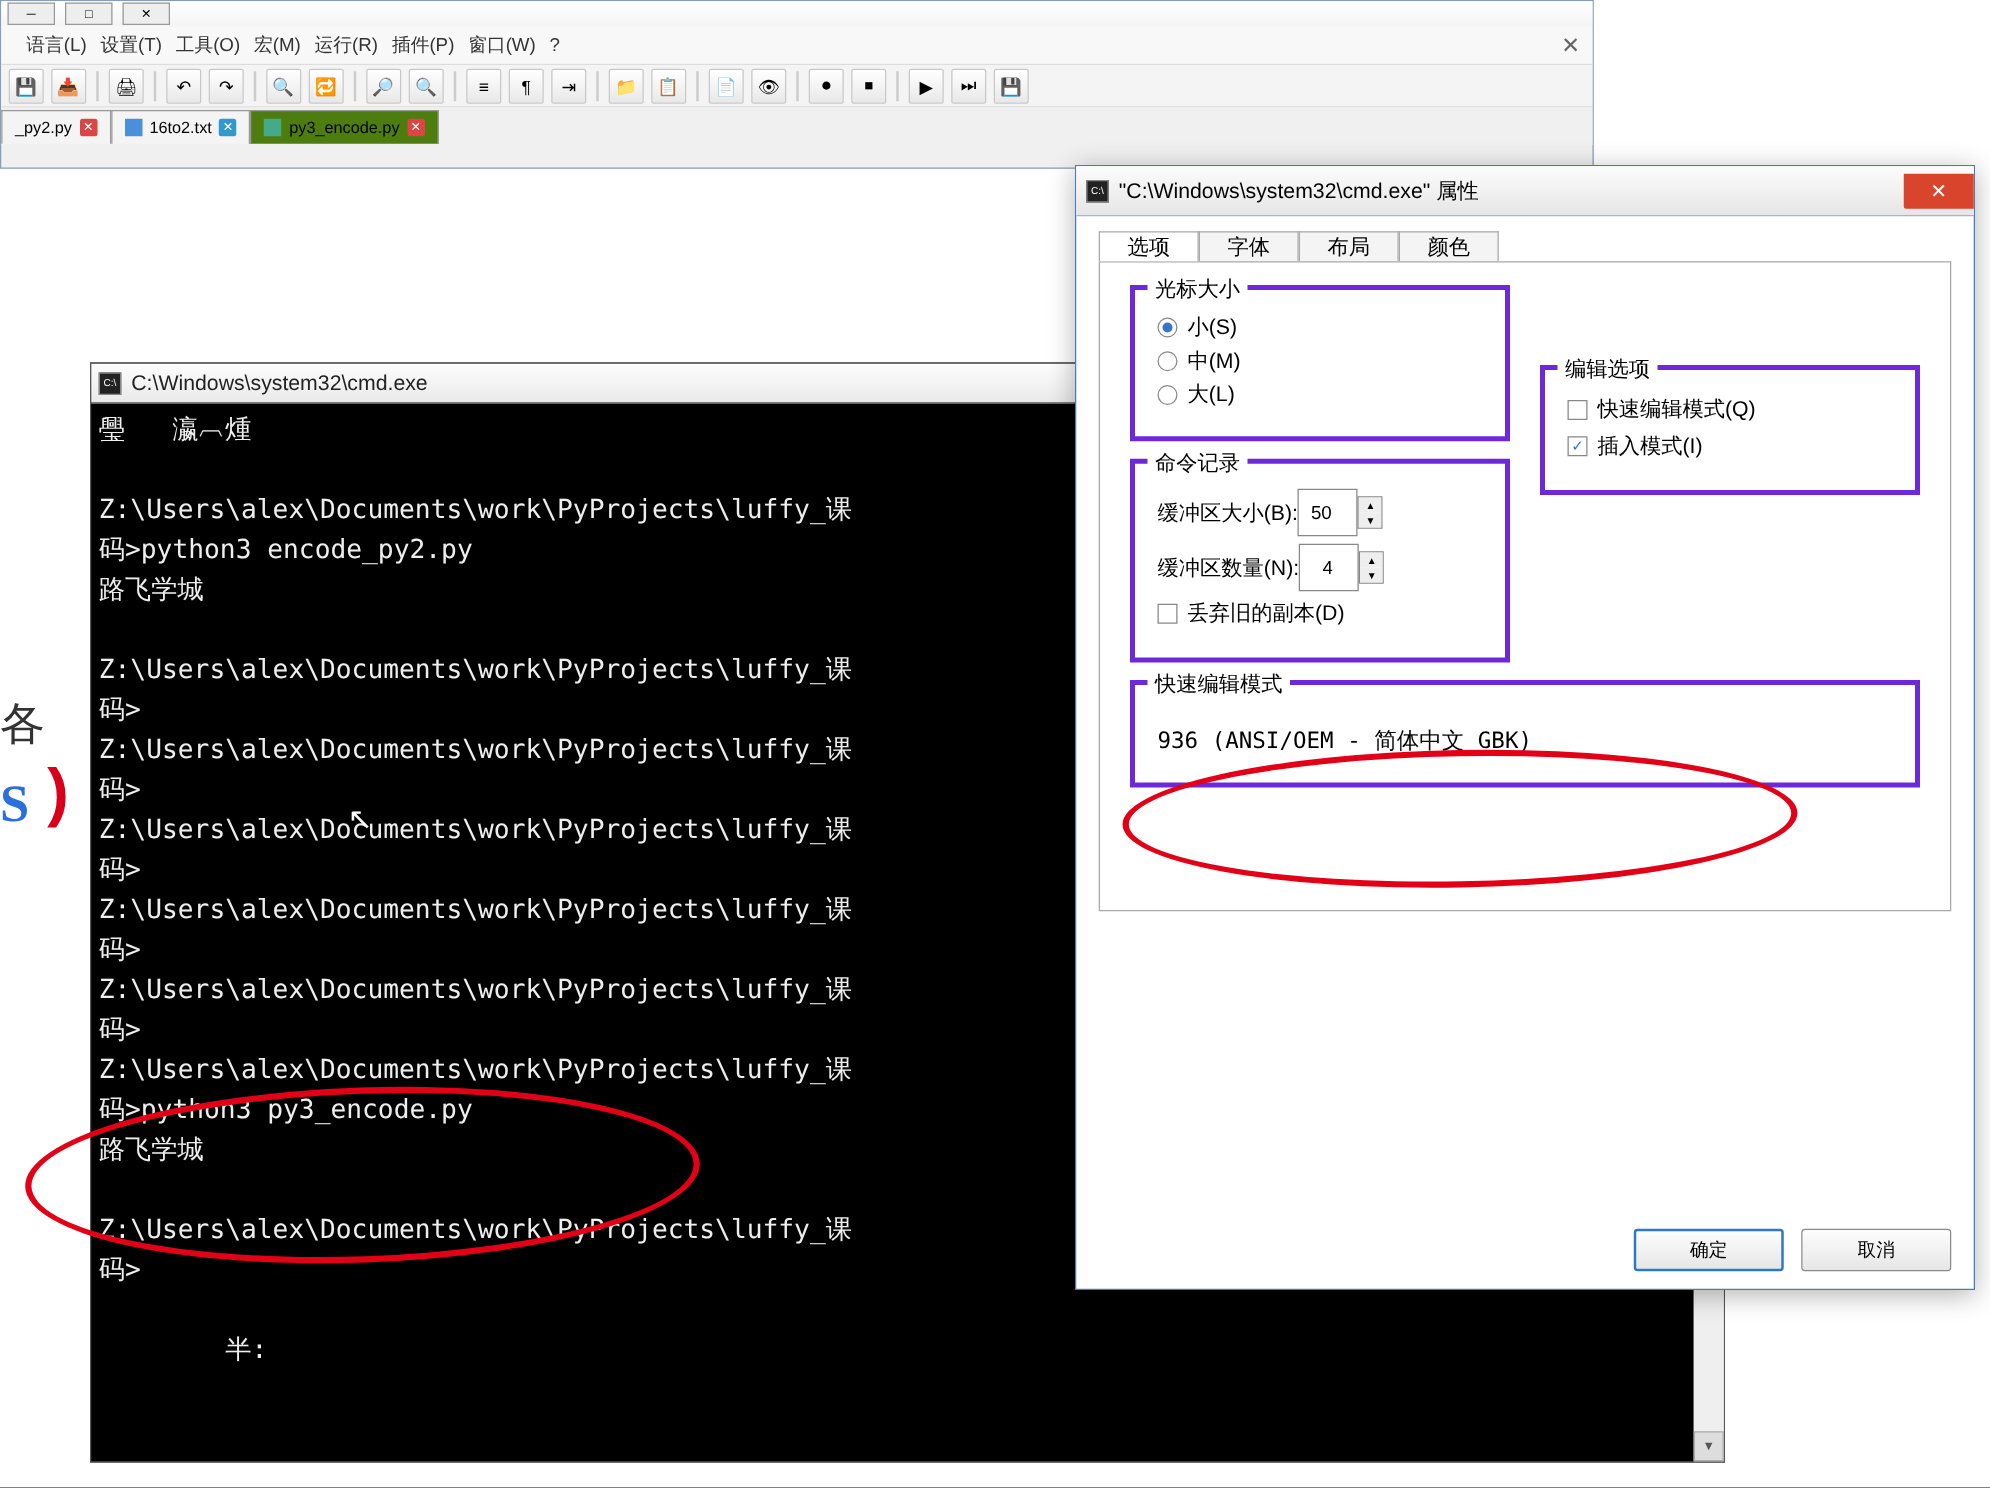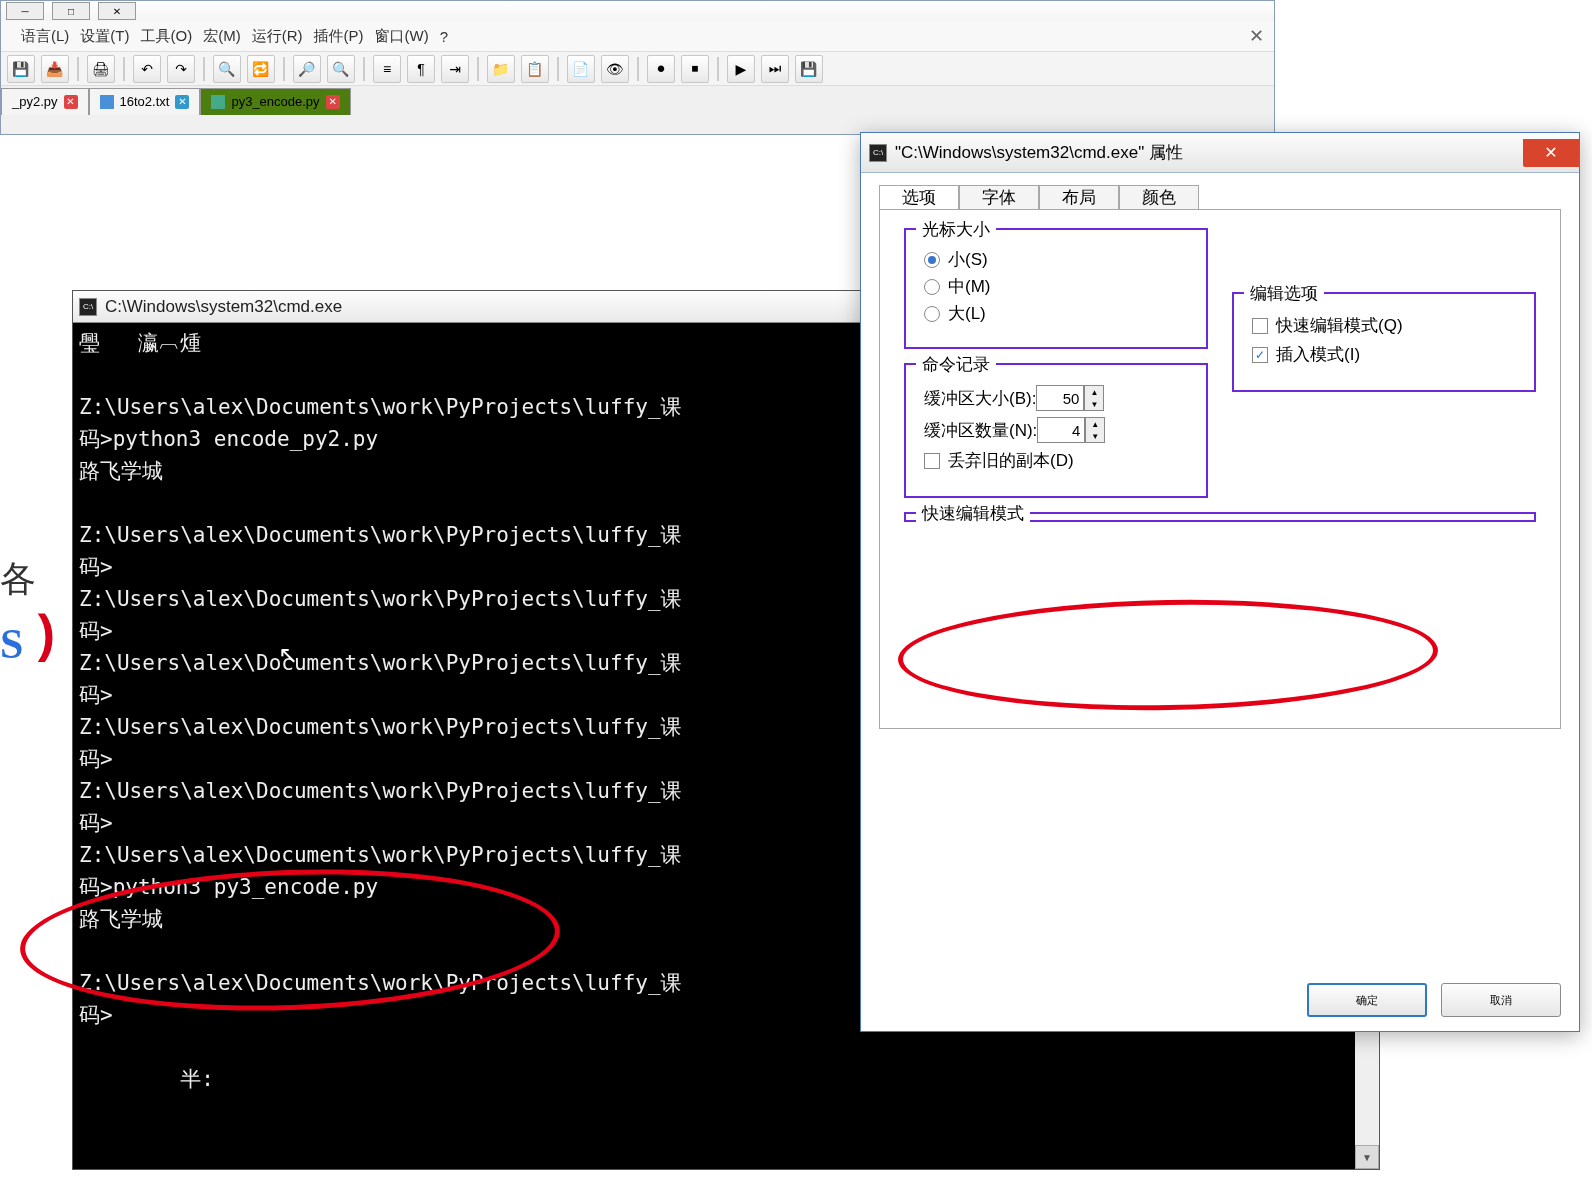--- a/index.html
+++ b/index.html
@@ -44,38 +44,38 @@
 
 
 .props-window { position: absolute; top: 132px; left: 860px; width: 720px; height: 900px; background: #fff; border: 1px solid #4a7abc; box-shadow: 0 4px 20px rgba(0,0,0,.3); }
 .props-titlebar { height: 40px; background: linear-gradient(#fcfcfc,#e6e6e6); display: flex; align-items: center; justify-content: space-between; padding-left: 8px; border-bottom: 1px solid #a4b6cf; }
 .props-titleleft { display: flex; align-items: center; gap: 8px; }
 .props-close { width: 56px; height: 28px; background: #d9452c; color: #fff; display: flex; align-items: center; justify-content: center; font-size: 16px; border-radius: 0 0 0 2px; }
 .props-tabs { display: flex; gap: 0; margin: 12px 0 0 18px; }
 .ptab { padding: 0 22px; border: 1px solid #a8a8a8; background: #f4f4f4; font-size: 17px; border-bottom: none; }
 .ptab.active { background: #fff; position: relative; z-index: 2; }
 .props-content { border: 1px solid #a8a8a8; margin: 0 18px; padding: 18px 24px 24px; height: 520px; background: #fff; position: relative; }
-.fieldset { border: 2px solid #6d28d9; padding: 14px 18px 18px; margin-bottom: 14px; position: relative; }
+.fieldset { border: 4px solid #6d28d9; padding: 14px 18px 18px; margin-bottom: 14px; position: relative; }
 .fieldset-legend { position: absolute; top: -12px; left: 10px; background: #fff; padding: 0 6px; font-size: 17px; }
 .radio-row { display: flex; align-items: center; gap: 8px; font-size: 17px; margin: 4px 0; }
 .radio { width: 16px; height: 16px; border: 1px solid #888; border-radius: 50%; display: inline-flex; align-items: center; justify-content: center; }
 .radio.checked::after { content: ""; width: 8px; height: 8px; background: #3a76c8; border-radius: 50%; }
 .two-col { display: flex; gap: 24px; }
 .col { flex: 1; }
 .form-row { display: flex; align-items: center; justify-content: flex-start; margin: 6px 0; font-size: 17px; }
 .spinner { display: flex; align-items: center; }
-.spinner input { width: 48px; height: 26px; text-align: right; padding-right: 4px; border: 1px solid #888; font-size: 15px; }
+.spinner input { width: 48px; height: 38px; text-align: right; padding-right: 20px; border: 1px solid #888; font-size: 15px; }
 .spin-btns { display: flex; flex-direction: column; border: 1px solid #888; }
 .spin-btns span { width: 18px; height: 12px; font-size: 8px; display: flex; align-items: center; justify-content: center; background: #eee; }
 .chk-row { display: flex; align-items: center; gap: 8px; font-size: 17px; margin: 6px 0; }
 .chk { width: 16px; height: 16px; border: 1px solid #888; display: inline-flex; align-items: center; justify-content: center; font-size: 12px; color: #2a6fdb; }
 .chk.checked::after { content: "✓"; }
 .codepage-box { border: 1px solid #c8c8c8; padding: 22px 18px; margin-top: 4px; font-size: 18px; font-family: "Consolas","SimSun",monospace; position: relative; }
 .props-footer { position: absolute; bottom: 14px; right: 18px; display: flex; gap: 14px; }
-.dlg-btn { width: 120px; height: 34px; border: 1px solid #8a8a8a; background: linear-gradient(#fdfdfd,#e6e6e6); font-size: 11px; border-radius: 3px; }
+.dlg-btn { width: 120px; height: 34px; border: 1px solid #8a8a8a; background: linear-gradient(#fdfdfd,#e6e6e6); font-size: 15px; border-radius: 3px; }
 .dlg-btn.primary { border: 2px solid #2e78c8; }
 
 
 .anno { position: absolute; border: 5px solid #e30016; border-radius: 50%; pointer-events: none; }
 .anno1 { top: 870px; left: 20px; width: 540px; height: 140px; transform: rotate(-2deg); }
 .anno2 { top: 600px; left: 898px; width: 540px; height: 110px; transform: rotate(-1deg); }
 </style>
 </head>
 <body>
 
@@ -265,20 +265,21 @@
           <div class="chk-row">
             <span class="chk checked"></span>
             <span>插入模式(I)</span>
           </div>
         </div>
       </div>
     </div>
 
     <div class="fieldset" style="padding:6px 0 0;">
        <span class="fieldset-legend">快速编辑模式</span>
+       <div class="codepage-box" style="border:none;">936    (ANSI/OEM - 简体中文 GBK)</div>
     </div>
   </div>
 
   <div class="props-footer">
     <button class="dlg-btn primary">确定</button>
     <button class="dlg-btn">取消</button>
   </div>
 </div>
 
 <div class="anno anno1"></div>

